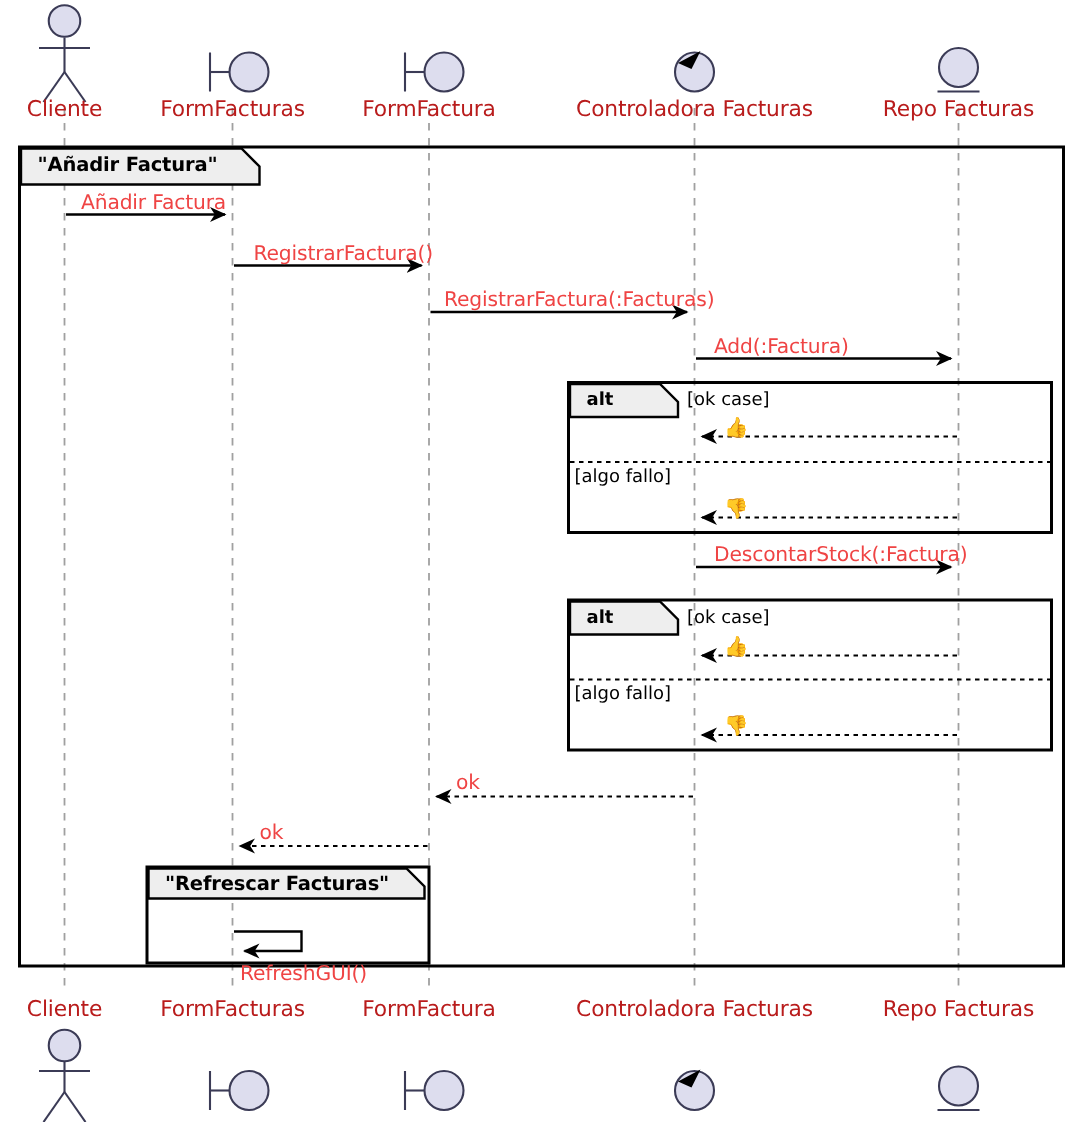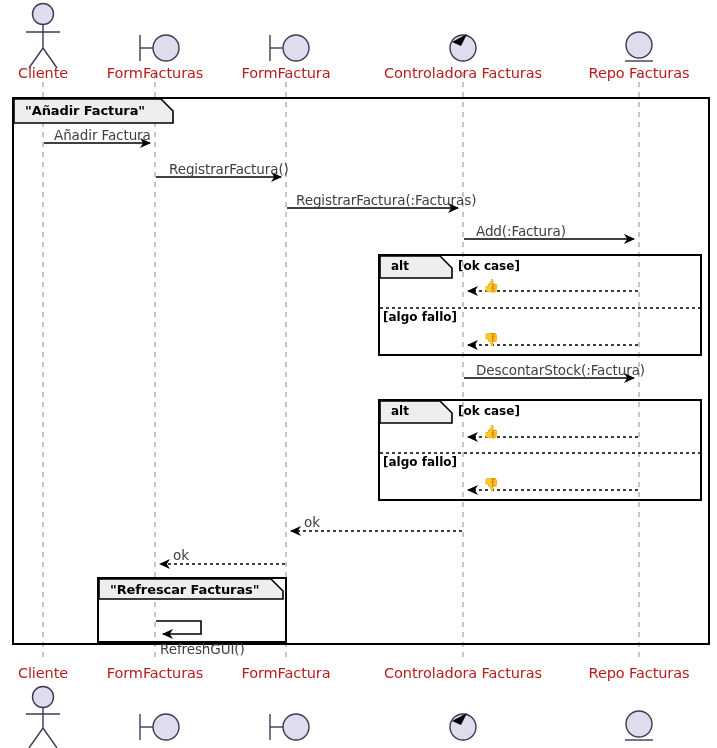--- a/index.html
+++ b/index.html
@@ -26,36 +26,36 @@
     font-size: 14.5px;
     color: #b91c1c;
     text-align: center;
     white-space: nowrap;
     transform: translateX(-50%);
     letter-spacing: -0.1px;
   }
   .msg-label {
     position: absolute;
     font-size: 13.5px;
-    color: #404040;
+    color: #ef4444;
     white-space: nowrap;
     letter-spacing: -0.1px;
   }
   .frame-label {
     position: absolute;
     font-size: 13px;
     font-weight: bold;
     color: #000;
     white-space: nowrap;
     letter-spacing: -0.1px;
   }
   .guard-label {
     position: absolute;
     font-size: 12px;
-    font-weight: bold;
+    font-weight: normal;
     color: #000;
     white-space: nowrap;
   }
   .alt-kw {
     position: absolute;
     font-size: 12px;
     font-weight: bold;
     color: #000;
     white-space: nowrap;
   }

